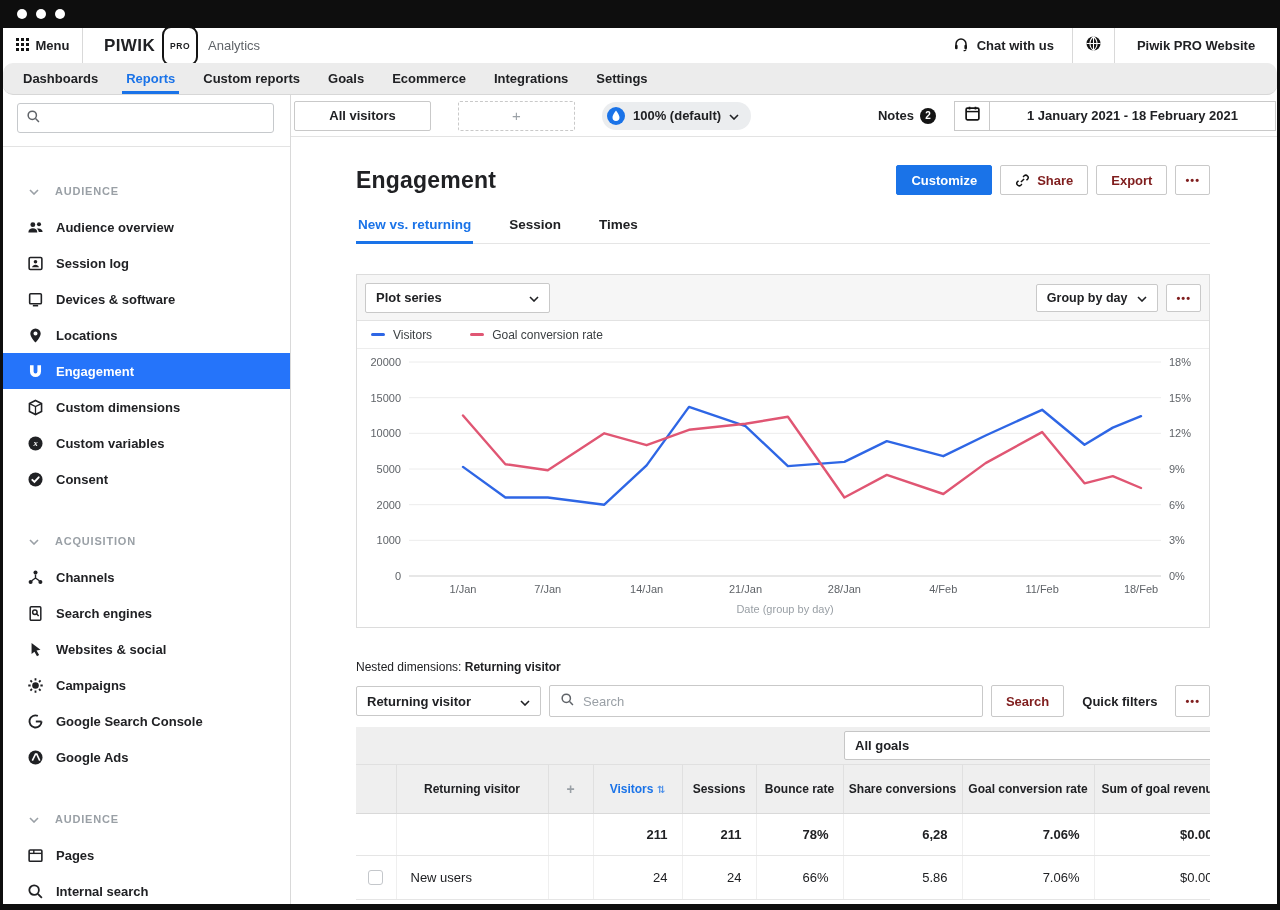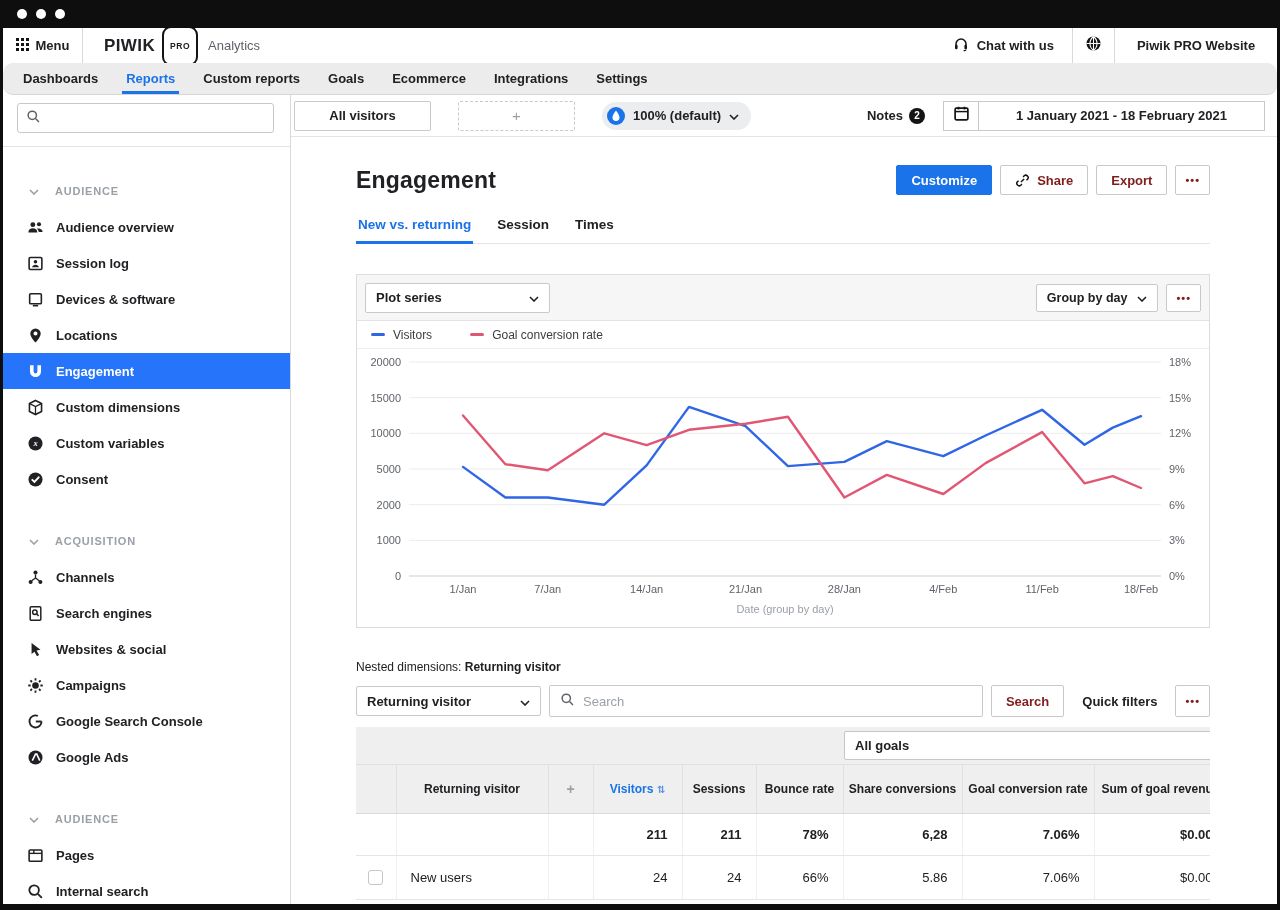--- a/index.html
+++ b/index.html
@@ -37,41 +37,41 @@
   .search-box { height:30px; border:1px solid #c6c9cc; border-radius:3px; display:flex; align-items:center; padding:0 8px; gap:6px; color:#80868b; }
   .search-box input { border:none; outline:none; flex:1; font:13px "Liberation Sans",sans-serif; background:transparent; }
   .sb-section { margin-top:26px; }
   .sb-head { height:36px; display:flex; align-items:center; padding-left:26px; gap:16px; color:#9aa0a6; font-size:11px; font-weight:bold; letter-spacing:.8px; cursor:pointer; }
   .sb-item { height:36px; display:flex; align-items:center; padding-left:24px; gap:12px; font-size:13px; font-weight:bold; cursor:pointer; color:#202124; }
   .sb-item .ic { width:17px; height:17px; display:flex; align-items:center; justify-content:center; }
   .sb-item.active { background:#2574fa; color:#fff; }
 
   
   .main { flex:1; display:flex; flex-direction:column; min-width:0; }
-  .segmentbar { height:42px; flex:0 0 42px; display:flex; align-items:center; padding:0 12px 0 3px; gap:27px; border-bottom:1px solid #e3e3e3; }
+  .segmentbar { height:42px; flex:0 0 42px; display:flex; align-items:center; padding:0 1px 0 3px; gap:27px; border-bottom:1px solid #e3e3e3; }
   .seg-btn { width:137px; height:30px; border:1px solid #c9c9c9; border-radius:2px; display:flex; align-items:center; justify-content:center; font-size:13px; font-weight:bold; cursor:pointer; }
   .seg-add { width:117px; height:30px; border:1px dashed #c9c9c9; border-radius:2px; display:flex; align-items:center; justify-content:center; color:#9aa0a6; font-size:15px; cursor:pointer; }
   .pill { height:28px; background:#ebedef; border-radius:15px; display:flex; align-items:center; gap:8px; padding:0 12px 0 5px; font-size:13px; font-weight:bold; cursor:pointer; }
   .pill .chev { color:#202124; }
   .segmentbar-right { margin-left:auto; display:flex; align-items:center; }
   .notes { display:flex; align-items:center; gap:6px; font-size:13px; font-weight:bold; cursor:pointer; }
   .badge { width:16px; height:16px; border-radius:50%; background:#141414; color:#fff; font-size:10px; font-weight:bold; display:flex; align-items:center; justify-content:center; }
   .cal-btn { width:36px; height:30px; border:1px solid #c9c9c9; display:flex; align-items:center; justify-content:center; margin-left:18px; cursor:pointer; background:#fff; }
   .date-box { width:287px; height:30px; border:1px solid #c9c9c9; margin-left:-1px; display:flex; align-items:center; justify-content:center; font-size:13px; font-weight:bold; cursor:pointer; }
 
   
   .report { flex:1; overflow:hidden; padding:28px 0 0 65px; }
   .report-inner { width:854px; }
   .title-row { display:flex; align-items:center; }
   .title-row h1 { font-size:23px; font-weight:bold; letter-spacing:.2px; }
   .actions { margin-left:auto; display:flex; gap:8px; }
   .btn { height:30px; background:#fff; border:1px solid #c9c9c9; border-radius:2px; font:bold 13px "Liberation Sans",sans-serif; padding:0 14px; display:flex; align-items:center; gap:7px; cursor:pointer; color:#7f1d1d; }
   .btn-primary { background:#1a73e8; border-color:#1a73e8; color:#fff; }
   .btn-icon { padding:0 9px; letter-spacing:1px; font-size:11px; }
-  .report-tabs { margin-top:16px; display:flex; gap:22px; border-bottom:1px solid #e5e5e5; }
+  .report-tabs { margin-top:16px; display:flex; gap:34px; border-bottom:1px solid #e5e5e5; }
   .rtab { padding:6px 2px 9px; font-size:13.5px; font-weight:bold; cursor:pointer; border-bottom:3px solid transparent; margin-bottom:-1px; }
   .rtab.active { color:#1a73e8; border-bottom-color:#1a73e8; }
 
   
   .chart-card { margin-top:30px; border:1px solid #dcdcdc; }
   .card-head { height:46px; background:#f6f6f6; border-bottom:1px solid #e2e2e2; display:flex; align-items:center; padding:0 8px; }
   .select { height:30px; background:#fff; border:1px solid #c9c9c9; border-radius:2px; display:flex; align-items:center; justify-content:space-between; padding:0 10px; font-size:13px; font-weight:bold; cursor:pointer; }
   .select-wide { width:185px; }
   .select-sm { height:28px; font-size:12.5px; gap:10px; }
   .card-head-right { margin-left:auto; display:flex; gap:8px; align-items:center; }

